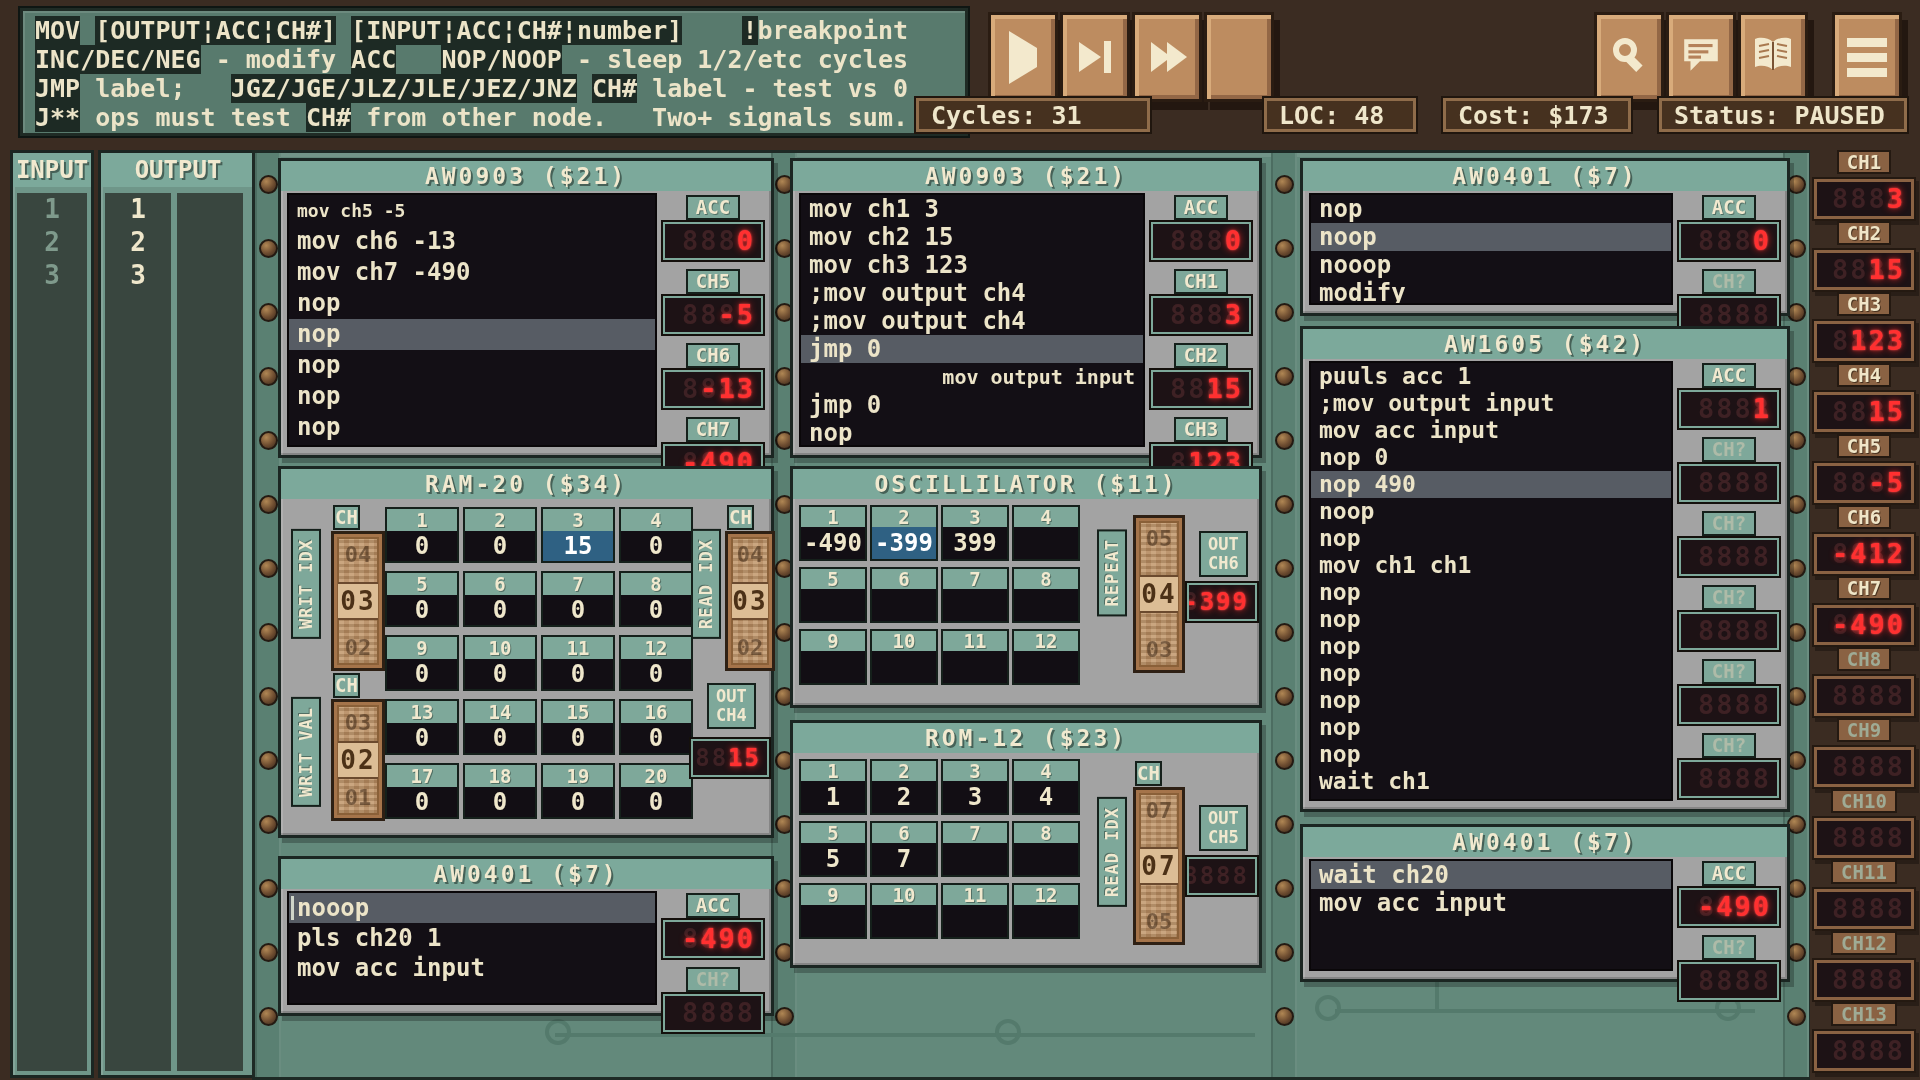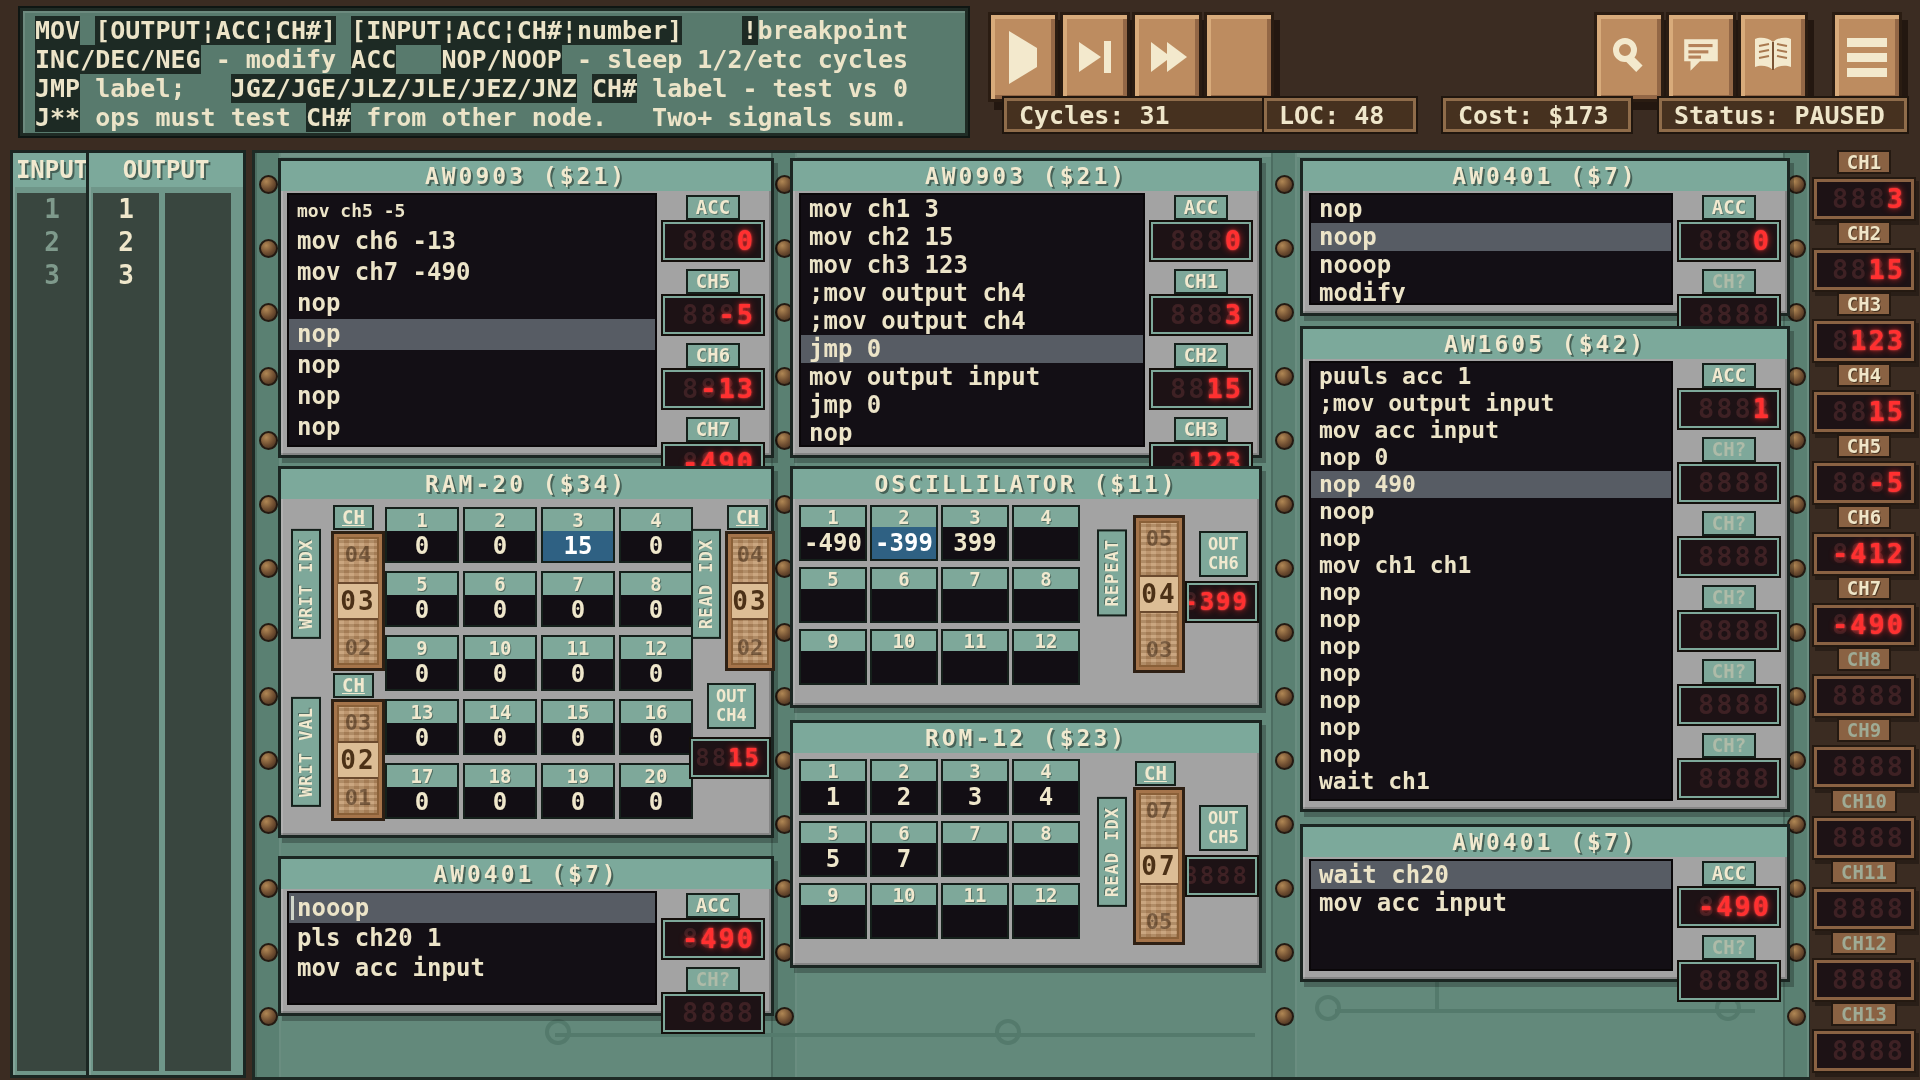--- a/index.html
+++ b/index.html
@@ -28,21 +28,21 @@
   .icon-menu div{width:40px;height:9px;background:#f3e9cd;}
 
   
   .sbox{position:absolute;top:98px;height:34px;box-sizing:border-box;background:#46311f;border:3px solid #8f6c4a;
         box-shadow:0 0 0 2px #20160e;color:#efe6ca;font-size:25px;line-height:29px;padding-left:12px;white-space:pre;}
 
   
   .io-panel{position:absolute;top:150px;background:#6f9689;border:3px solid #1b2622;box-sizing:border-box;
             box-shadow:inset 2px 2px 0 rgba(255,255,255,.14);}
   #io-input{left:10px;width:84px;height:928px;}
-  #io-output{left:86px;width:160px;height:928px;}
+  #io-output{left:98px;width:160px;height:928px;}
   .io-head{height:34px;line-height:34px;text-align:center;background:#7ca99b;color:#f1e9cf;font-size:24px;
            text-shadow:2px 2px 0 rgba(15,25,20,.5);}
   .io-body{position:absolute;left:4px;right:4px;top:40px;bottom:4px;background:#39463f;}
   .io-col1{position:absolute;left:4px;width:66px;top:40px;bottom:4px;background:#39463f;}
   .io-col2{position:absolute;left:76px;width:66px;top:40px;bottom:4px;background:#39463f;}
   .io-num{display:block;text-align:center;font-size:26px;line-height:33px;}
   .io-num.in{color:#7f9a8c;} .io-num.out{color:#efe7cb;}
 
   
   .board{position:absolute;left:252px;top:150px;width:1558px;height:930px;background:#63897b;
@@ -91,21 +91,21 @@
       repeating-linear-gradient(90deg,#c49c72 0 5px,#b68a5f 5px 10px);}
   .dial-num{position:absolute;left:4px;right:4px;top:50%;transform:translateY(-50%);height:34px;line-height:34px;
             background:#dcbd95;border-top:2px solid #6b4a2e;border-bottom:2px solid #6b4a2e;color:#4c3117;
             text-align:center;font-size:26px;letter-spacing:2px;}
   .dial-ghost{position:absolute;left:0;right:0;text-align:center;color:rgba(60,38,20,.55);font-size:22px;}
   .dial-ghost.up{top:8px;} .dial-ghost.down{bottom:8px;}
   .vlabel{position:absolute;writing-mode:vertical-rl;transform:rotate(180deg);background:#7ea89a;color:#f1e9cf;
           font-size:17px;letter-spacing:1px;padding:8px 3px;text-shadow:1px -1px 0 rgba(15,25,20,.4);
           box-shadow:0 0 0 2px #15201b;white-space:pre;}
   .ch-tab{position:absolute;background:#7ea89a;color:#f1e9cf;font-size:19px;line-height:21px;text-align:center;
-          padding:0 7px;box-shadow:0 0 0 2px #15201b;text-decoration:underline;}
+          padding:0 0;box-shadow:0 0 0 2px #15201b;}
   .out-tab{position:absolute;background:#7ea89a;color:#f1e9cf;font-size:17px;line-height:19px;text-align:center;
            padding:2px 7px;box-shadow:0 0 0 2px #15201b;}
 
   
   #node-aw0903-a{left:278px;top:158px;width:496px;height:300px;}
   #ram-panel{left:278px;top:466px;width:496px;height:372px;}
   #node-aw0401-left{left:278px;top:856px;width:496px;height:160px;}
   #node-aw0903-b{left:790px;top:158px;width:472px;height:300px;}
   #osc-panel{left:790px;top:466px;width:472px;height:242px;}
   #rom-panel{left:790px;top:720px;width:472px;height:248px;}
@@ -191,21 +191,21 @@
   </div>
   <div class="tbtn" style="left:1832px">
     <span class="icon-menu">
         <div></div>
         <div></div>
         <div></div>
       </span>
   </div>
 
   <div id="statusbar">
-      <div class="sbox" style="left: 1004px; width: 262px;">Cycles: 31</div>
+      <div class="sbox" style="left: 916px; width: 234px;">Cycles: 31</div>
       <div class="sbox" style="left: 1264px; width: 152px;">LOC: 48</div>
       <div class="sbox" style="left: 1443px; width: 188px;">Cost: $173</div>
       <div class="sbox" style="left: 1659px; width: 248px;">Status: PAUSED</div>
     </div>
 
   <div id="io-input" class="io-panel">
     <div class="io-head">INPUT</div>
     <div class="io-body" id="io-input-body">
         <span class="io-num in">1</span>
         <span class="io-num in">2</span>
@@ -502,21 +502,21 @@
     </div>
   <div class="panel" id="node-aw0903-b">
       <div class="panel-title">AW0903 ($21)</div>
       <div class="code">
         <div class="code-line" style="height: 28px; line-height: 28px; font-size: 24px;">mov ch1 3</div>
         <div class="code-line" style="height: 28px; line-height: 28px; font-size: 24px;">mov ch2 15</div>
         <div class="code-line" style="height: 28px; line-height: 28px; font-size: 24px;">mov ch3 123</div>
         <div class="code-line" style="height: 28px; line-height: 28px; font-size: 24px;">;mov output ch4</div>
         <div class="code-line" style="height: 28px; line-height: 28px; font-size: 24px;">;mov output ch4</div>
         <div class="code-line hl" style="height: 28px; line-height: 28px; font-size: 24px;">jmp 0</div>
-        <div class="code-line" style="height: 28px; line-height: 28px; font-size: 24px;">mov output input</div>
+        <div class="code-line" style="height: 28px; line-height: 28px; font-size: 20px; text-align: right;">mov output input</div>
         <div class="code-line" style="height: 28px; line-height: 28px; font-size: 24px;">jmp 0</div>
         <div class="code-line" style="height: 28px; line-height: 28px; font-size: 24px;">nop</div>
       </div>
       <div class="regcol">
         <div class="reg">
           <div class="reg-label">ACC</div>
           <div class="disp-frame sage">
             <div class="disp">
               <span class="ghost">8888</span>
               <span class="val">0</span>

